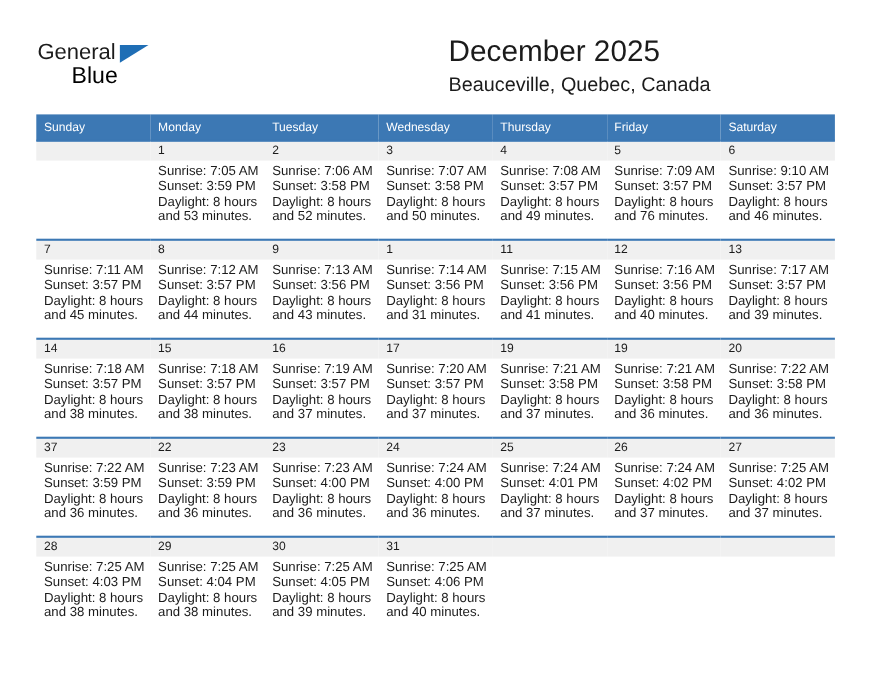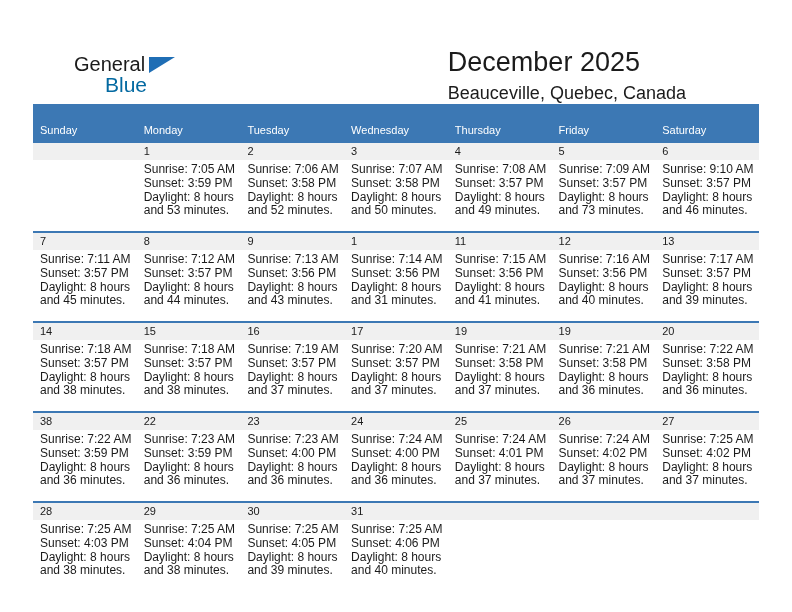--- a/index.html
+++ b/index.html
@@ -20,24 +20,23 @@
     position: relative;
     width: 792px;
     height: 612px;
     box-sizing: border-box;
   }
 
   
   .header {
     position: absolute;
     left: 0;
-    top: 16px;
+    top: 0;
     width: 680px;
     height: 100px;
-    margin-left: 40px;
   }
 
   .logo {
     position: absolute;
     left: 34px;
     top: 38px;
     width: 160px;
     height: 46px;
   }
   .logo-general {
@@ -57,21 +56,21 @@
     width: 0;
     height: 0;
     border-left: 26px solid #1f6eb5;
     border-bottom: 16px solid transparent;
   }
   .logo-blue {
     position: absolute;
     left: 31px;
     top: 20px;
     font-size: 21px;
-    color: #0369a1;
+    color: #000000;
     font-family: "Liberation Sans", sans-serif;
     line-height: 21px;
   }
 
   .title-block {
     position: absolute;
     right: 34px;
     top: 30px;
   }
   .cal-title {
@@ -99,21 +98,21 @@
     border-collapse: collapse;
     table-layout: fixed;
   }
 
   .dow-row th {
     background: #3c78b4;
     color: #ffffff;
     font-size: 11px;
     font-weight: normal;
     text-align: left;
-    padding: 19px 0 5px 7px;
+    padding: 5px 0 5px 7px;
     height: 13px;
     vertical-align: middle;
     border: none;
   }
 
   .week-row > td {
     padding: 0;
     vertical-align: top;
     border: none;
     border-top: 2px solid #3c78b4;
@@ -239,21 +238,21 @@
               </div>
             </div>
           </td>
         <td>
             <div class="cell">
               <div class="daynum-band">5</div>
               <div class="cell-body">
                 <div>Sunrise: 7:09 AM</div>
                 <div>Sunset: 3:57 PM</div>
                 <div>Daylight: 8 hours</div>
-                <div>and 73 minutes.</div>
+                <div>and 76 minutes.</div>
               </div>
             </div>
           </td>
         <td>
             <div class="cell">
               <div class="daynum-band">6</div>
               <div class="cell-body">
                 <div>Sunrise: 9:10 AM</div>
                 <div>Sunset: 3:57 PM</div>
                 <div>Daylight: 8 hours</div>
@@ -419,21 +418,21 @@
                 <div>Daylight: 8 hours</div>
                 <div>and 36 minutes.</div>
               </div>
             </div>
           </td>
       </tr>
 
       <tr class="week-row">
         <td>
             <div class="cell">
-              <div class="daynum-band">38</div>
+              <div class="daynum-band">37</div>
               <div class="cell-body">
                 <div>Sunrise: 7:22 AM</div>
                 <div>Sunset: 3:59 PM</div>
                 <div>Daylight: 8 hours</div>
                 <div>and 36 minutes.</div>
               </div>
             </div>
           </td>
         <td>
             <div class="cell">

